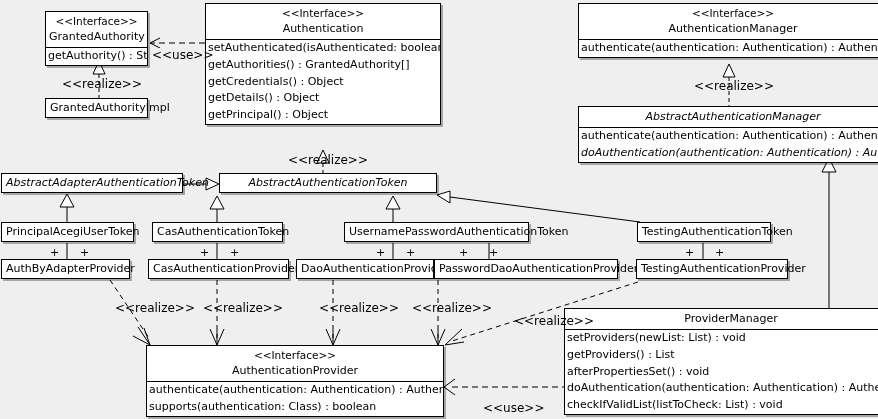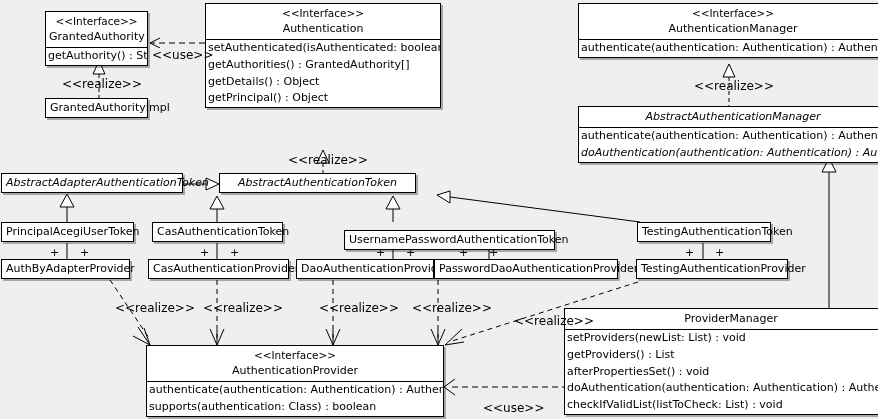--- a/index.html
+++ b/index.html
@@ -215,20 +215,21 @@
 
   <div class="uml-class" style="left:205px; top:3px; width:236px;">
     <div class="hdr">
       <span class="stereo">&lt;&lt;Interface&gt;&gt;</span>
       <span class="cname">Authentication</span>
     </div>
     <div class="divider"></div>
     <div class="ops">
       <div class="op">setAuthenticated(isAuthenticated: boolean) : void</div>
       <div class="op">getAuthorities() : GrantedAuthority[]</div>
+      <div class="op">getCredentials() : Object</div>
       <div class="op">getDetails() : Object</div>
       <div class="op">getPrincipal() : Object</div>
     </div>
   </div>
 
   <div class="uml-class" style="left:578px; top:3px; width:310px;">
     <div class="hdr">
       <span class="stereo">&lt;&lt;Interface&gt;&gt;</span>
       <span class="cname">AuthenticationManager</span>
     </div>
@@ -248,39 +249,39 @@
       <div class="op italic">doAuthentication(authentication: Authentication) : Authentication</div>
     </div>
   </div>
 
   <div class="uml-class simple" style="left:1px; top:173px; width:182px;">
     <div class="hdr italic">
       <span class="cname">AbstractAdapterAuthenticationToken</span>
     </div>
   </div>
 
-  <div class="uml-class simple" style="left:219px; top:173px; width:197px;">
+  <div class="uml-class simple" style="left:219px; top:173px; width:218px;">
     <div class="hdr italic">
       <span class="cname">AbstractAuthenticationToken</span>
     </div>
   </div>
 
   <div class="uml-class simple" style="left:1px; top:222px; width:133px;">
     <div class="hdr">
       <span class="cname">PrincipalAcegiUserToken</span>
     </div>
   </div>
 
   <div class="uml-class simple" style="left:152px; top:222px; width:131px;">
     <div class="hdr">
       <span class="cname">CasAuthenticationToken</span>
     </div>
   </div>
 
-  <div class="uml-class simple" style="left:344px; top:230px; width:211px;">
+  <div class="uml-class simple" style="left:344px; top:222px; width:185px;">
     <div class="hdr">
       <span class="cname">UsernamePasswordAuthenticationToken</span>
     </div>
   </div>
 
   <div class="uml-class simple" style="left:637px; top:222px; width:134px;">
     <div class="hdr">
       <span class="cname">TestingAuthenticationToken</span>
     </div>
   </div>

